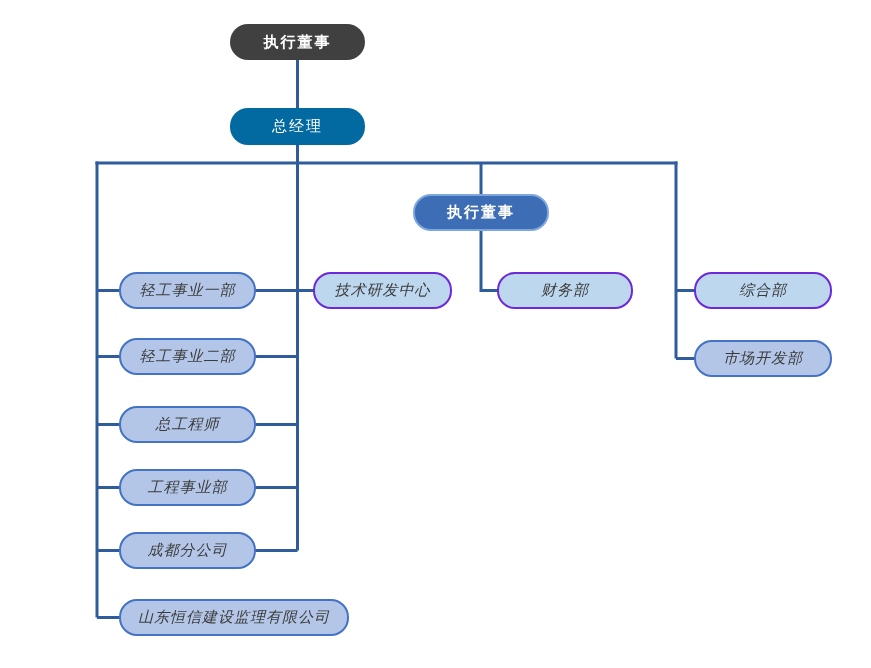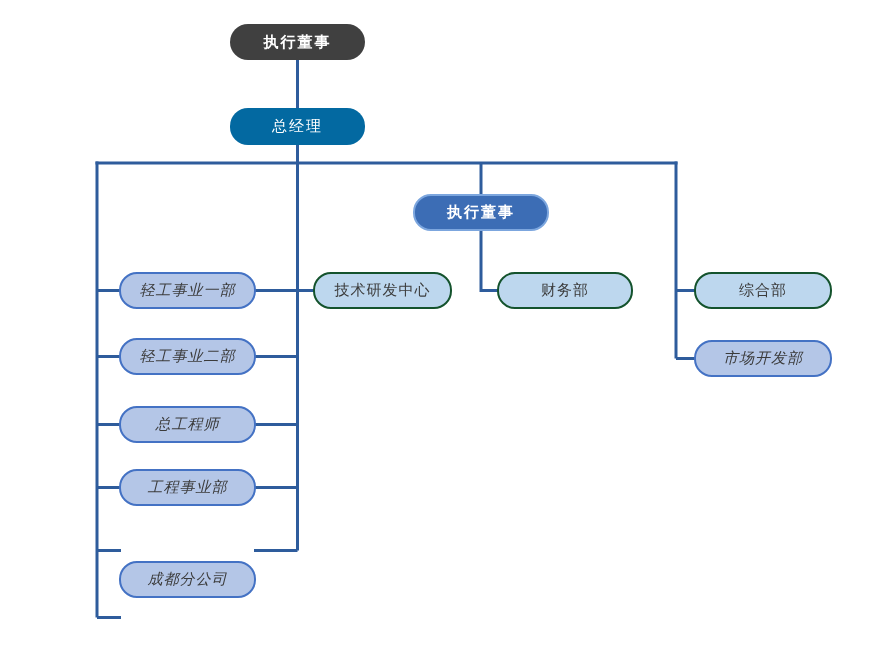--- a/index.html
+++ b/index.html
@@ -13,21 +13,21 @@
   .node{
     position:absolute;z-index:2;
     display:flex;align-items:center;justify-content:center;
     border-radius:18px;box-sizing:border-box;
     font-size:15px;white-space:nowrap;
   }
   .lvl1{background:#404040;color:#ffffff;font-weight:bold;letter-spacing:2px;}
   .lvl2{background:#0369a1;color:#ffffff;font-weight:normal;letter-spacing:2px;}
   .lvl3{background:#3C6DB5;border:2px solid #7CA6DE;color:#ffffff;font-weight:bold;letter-spacing:2px;}
   .dept-lav{background:#B4C6E7;border:2px solid #4472C4;color:#3B3B3B;letter-spacing:1px;font-style:italic;}
-  .dept-blu{background:#BDD7EE;border:2px solid #14532d;color:#3B3B3B;letter-spacing:1px;}
+  .dept-blu{background:#BDD7EE;border:2px solid #6d28d9;color:#3B3B3B;letter-spacing:1px;font-style:italic;}
 </style>
 </head>
 <body>
 
 <div class="canvas">
 
   <svg class="connectors" width="871" height="668">
     <g stroke="#2E5C9C" stroke-width="3" fill="none">
 
       <line x1="297.5" y1="59" x2="297.5" y2="110"></line>
@@ -75,22 +75,23 @@
   <div class="node lvl3" style="left:413px;top:194px;width:136px;height:37px;">执行董事</div>
 
   <div class="node dept-lav" style="left:119px;top:272px;width:137px;height:37px;">轻工事业一部</div>
 
   <div class="node dept-lav" style="left:119px;top:338px;width:137px;height:37px;">轻工事业二部</div>
 
   <div class="node dept-lav" style="left:119px;top:406px;width:137px;height:37px;">总工程师</div>
 
   <div class="node dept-lav" style="left:119px;top:469px;width:137px;height:37px;">工程事业部</div>
 
-  <div class="node dept-lav" style="left:119px;top:532px;width:137px;height:37px;margin-top:29px;">成都分公司</div>
+  <div class="node dept-lav" style="left:119px;top:532px;width:137px;height:37px;">成都分公司</div>
 
+  <div class="node dept-lav" style="left:119px;top:599px;width:230px;height:37px;">山东恒信建设监理有限公司</div>
 
   <div class="node dept-blu" style="left:313px;top:272px;width:139px;height:37px;">技术研发中心</div>
 
   <div class="node dept-blu" style="left:497px;top:272px;width:136px;height:37px;">财务部</div>
 
   <div class="node dept-blu" style="left:694px;top:272px;width:138px;height:37px;">综合部</div>
 
   <div class="node dept-lav" style="left:694px;top:340px;width:138px;height:37px;text-align:center;">市场开发部</div>
 
 </div>

